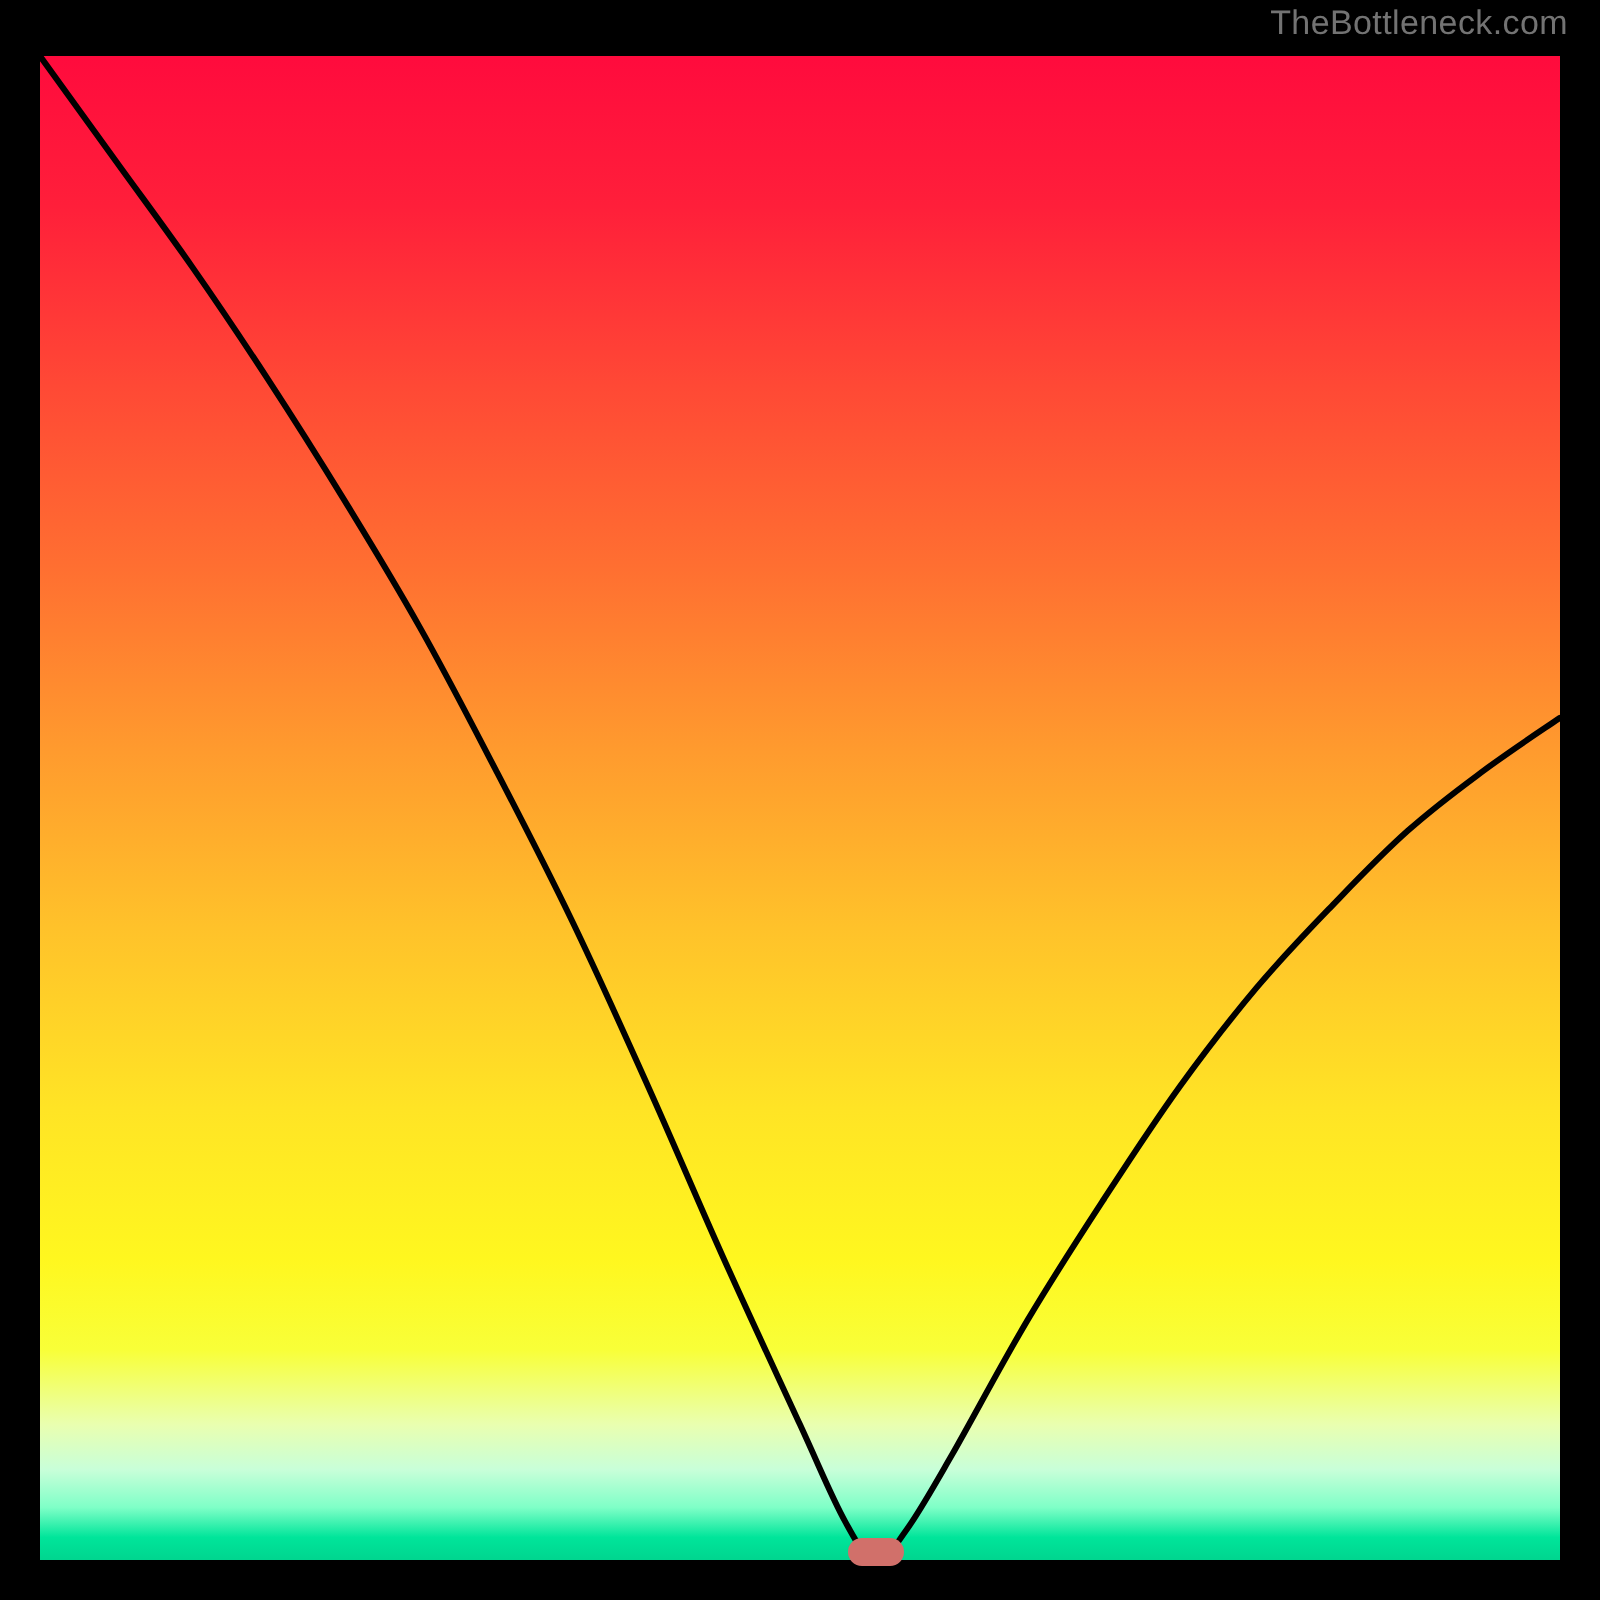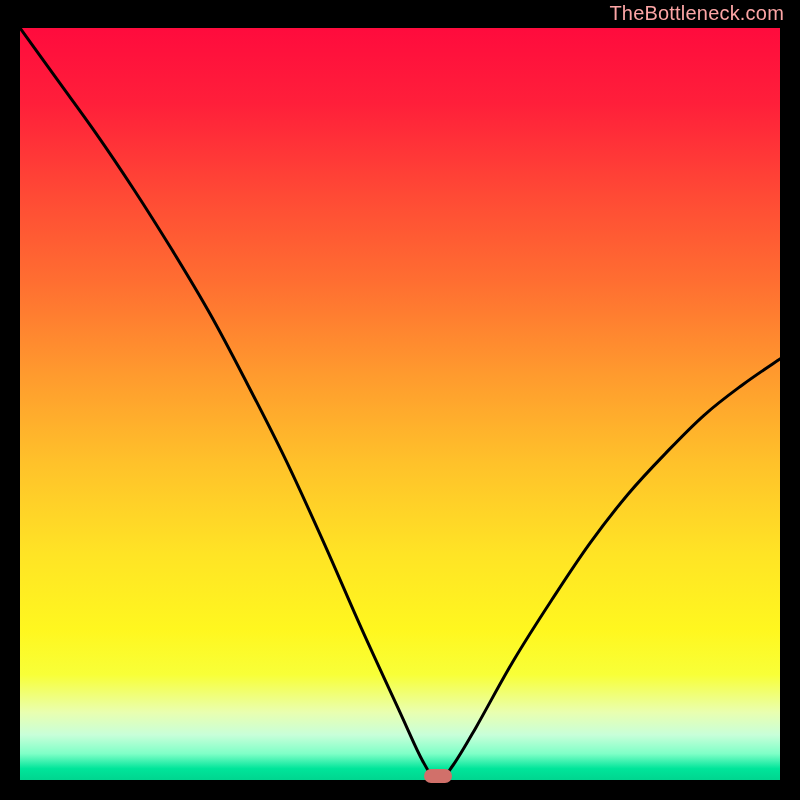--- a/index.html
+++ b/index.html
@@ -16,22 +16,22 @@
     left: 0;
     top: 0;
     width: 800px;
     height: 800px;
     background: #000;
   }
   .watermark {
     position: absolute;
     top: 2px;
     right: 16px;
-    color: #fca5a5;
-    font-size: 20px;
+    color: #737373;
+    font-size: 17px;
     letter-spacing: 0.2px;
     font-weight: 400;
     z-index: 10;
   }
   .plot {
     position: absolute;
     left: 20px;
     top: 28px;
     width: 760px;
     height: 752px;

